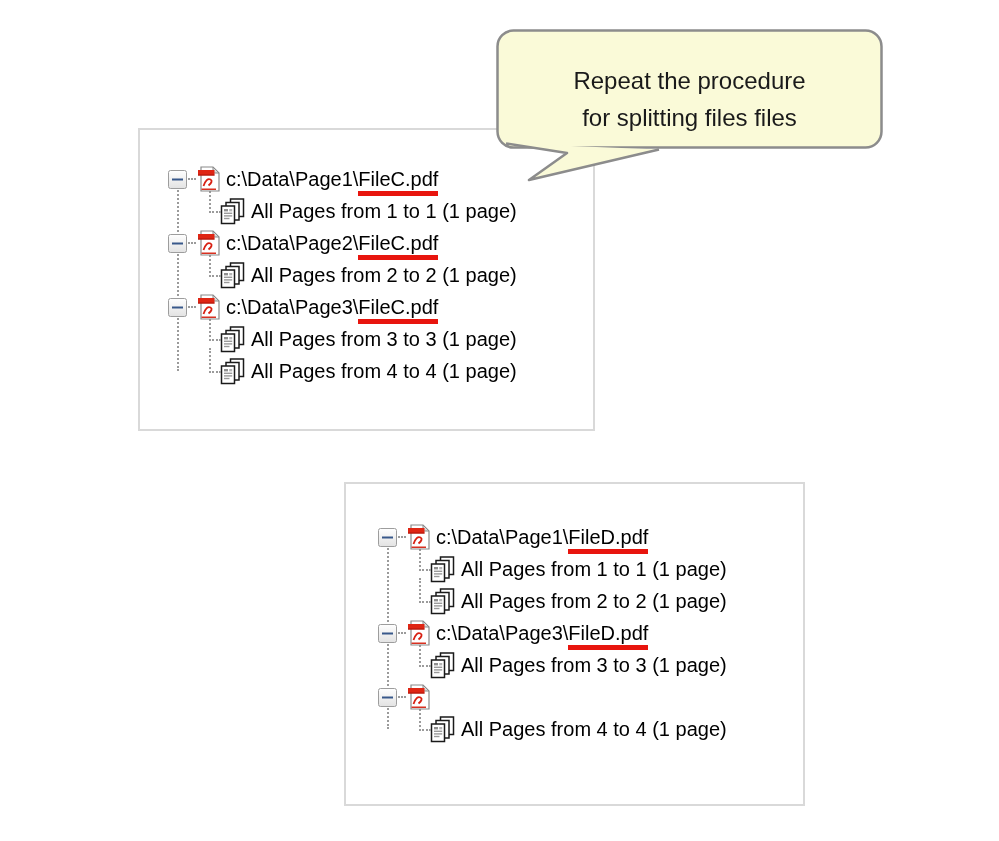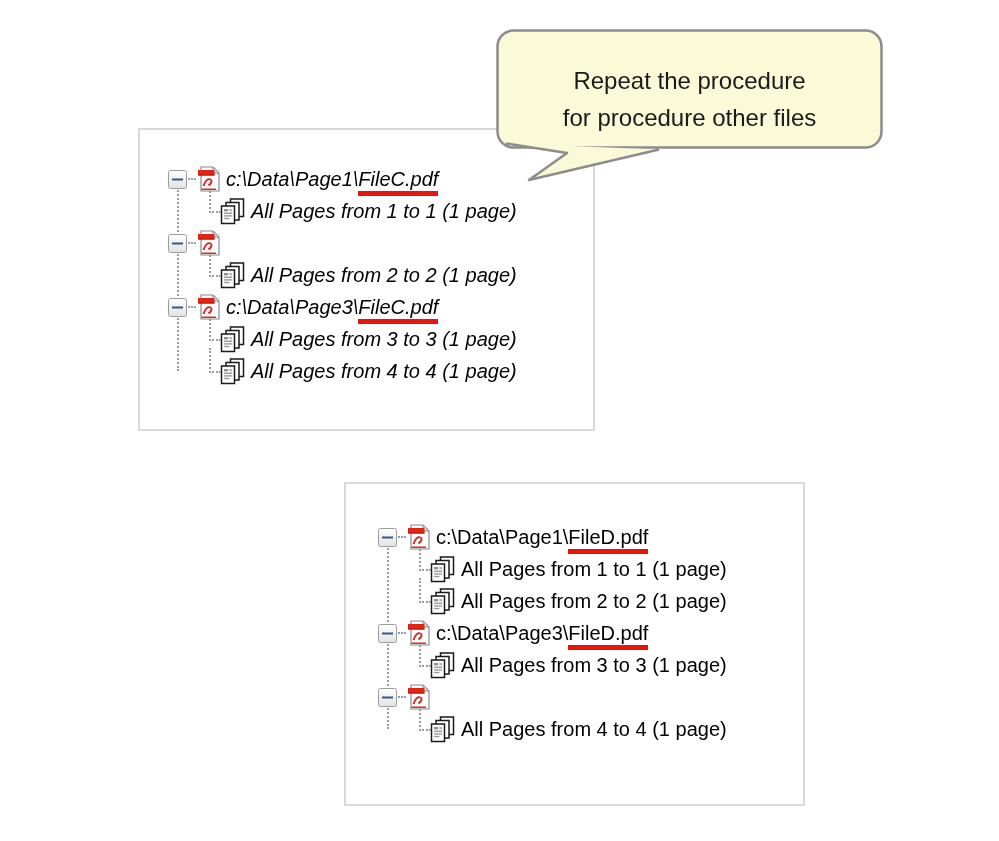--- a/index.html
+++ b/index.html
@@ -13,21 +13,21 @@
     --highlight-bg:#F0F0F0;
     --text-color:#000000;
   }
   *{margin:0;padding:0;box-sizing:border-box;}
   html,body{width:999px;height:841px;background:#FFFFFF;overflow:hidden;
     font-family:"Liberation Sans","DejaVu Sans",sans-serif;}
   .stage{position:relative;width:999px;height:841px;background:#FFFFFF;}
 
   
   .panel{position:absolute;background:#FFFFFF;border:2px solid var(--panel-border);}
-  .panel.first{left:138px;top:128px;width:457px;height:303px;font-style:italic;}
+  .panel.first{left:138px;top:128px;width:457px;height:303px;}
   .panel.second{left:344px;top:482px;width:461px;height:324px;}
 
   .tree{position:relative;}
   .panel.first  .tree{padding:33px 0 0 28px;}
   .panel.second .tree{padding:37px 0 0 32px;}
   
   .tree::before{content:"";position:absolute;width:0;
     border-left:2px dotted var(--connector-gray);}
   .panel.first  .tree::before{left:37px;top:49px;height:192px;}
   .panel.second .tree::before{left:41px;top:53px;height:192px;}
@@ -111,20 +111,21 @@
     </svg>
     <span class="dash"></span>
     <svg class="pdf-ico" viewBox="0 0 23 26">
       <path d="M4 1 h12 l6 6 v18 h-18 z" fill="#FFFFFF" stroke="#8A8A8A" stroke-width="1.2"></path>
       <path d="M16 1 l6 6 h-6 z" fill="#DBDBDB" stroke="#8A8A8A" stroke-width="1"></path>
       <rect x="1" y="4" width="16.5" height="5.5" style="fill:var(--pdf-red)"></rect>
       <rect x="1" y="8.6" width="16.5" height="0.9" fill="#A31208"></rect>
       <path d="M6.5 20 Q9.5 11.5 13.5 13.5 Q16.5 15.2 11.5 19.5" fill="none" stroke="#D82012" stroke-width="1.8"></path>
       <rect x="4.5" y="22.5" width="14.5" height="1.5" fill="#D83020"></rect>
     </svg>
+    <span class="label"><span class="prefix">c:\Data\Page2\</span><span class="fname">FileC.pdf</span></span>
   </div>
 
   <div class="row child">
     <svg class="pages-ico" viewBox="0 0 25 27">
       <rect x="10.5" y="1" width="13" height="17.5" fill="#FFFFFF" stroke="#1A1A1A" stroke-width="1.5"></rect>
       <rect x="6" y="4.5" width="13" height="17.5" fill="#FFFFFF" stroke="#1A1A1A" stroke-width="1.5"></rect>
       <rect x="1.5" y="8" width="13" height="17.5" fill="#FFFFFF" stroke="#1A1A1A" stroke-width="1.5"></rect>
       <rect x="4" y="11" width="4" height="2.4" fill="#8F8F8F"></rect>
       <rect x="9.2" y="11" width="3" height="2.4" fill="#B5B5B5"></rect>
       <rect x="4" y="14.6" width="8.2" height="1.4" fill="#9A9A9A"></rect>
@@ -292,16 +293,16 @@
   </div>
 </div>
   </div>
 
   <svg class="callout-svg" viewBox="0 0 410 172">
     <rect x="9.5" y="10.5" width="384" height="117" rx="16" style="fill:var(--bubble-fill);stroke:var(--bubble-border)" stroke-width="2.5"></rect>
     <path d="M 18 123.5 L 79 133 L 41 160 L 171 129.5" style="fill:var(--bubble-fill);stroke:var(--bubble-border)" stroke-width="2.5" stroke-linejoin="round"></path>
   </svg>
   <div class="callout-text">
     <span>Repeat the procedure</span>
-    <span>for procedure other files</span>
+    <span>for splitting files files</span>
   </div>
 
 </div>
 
 </body></html>

